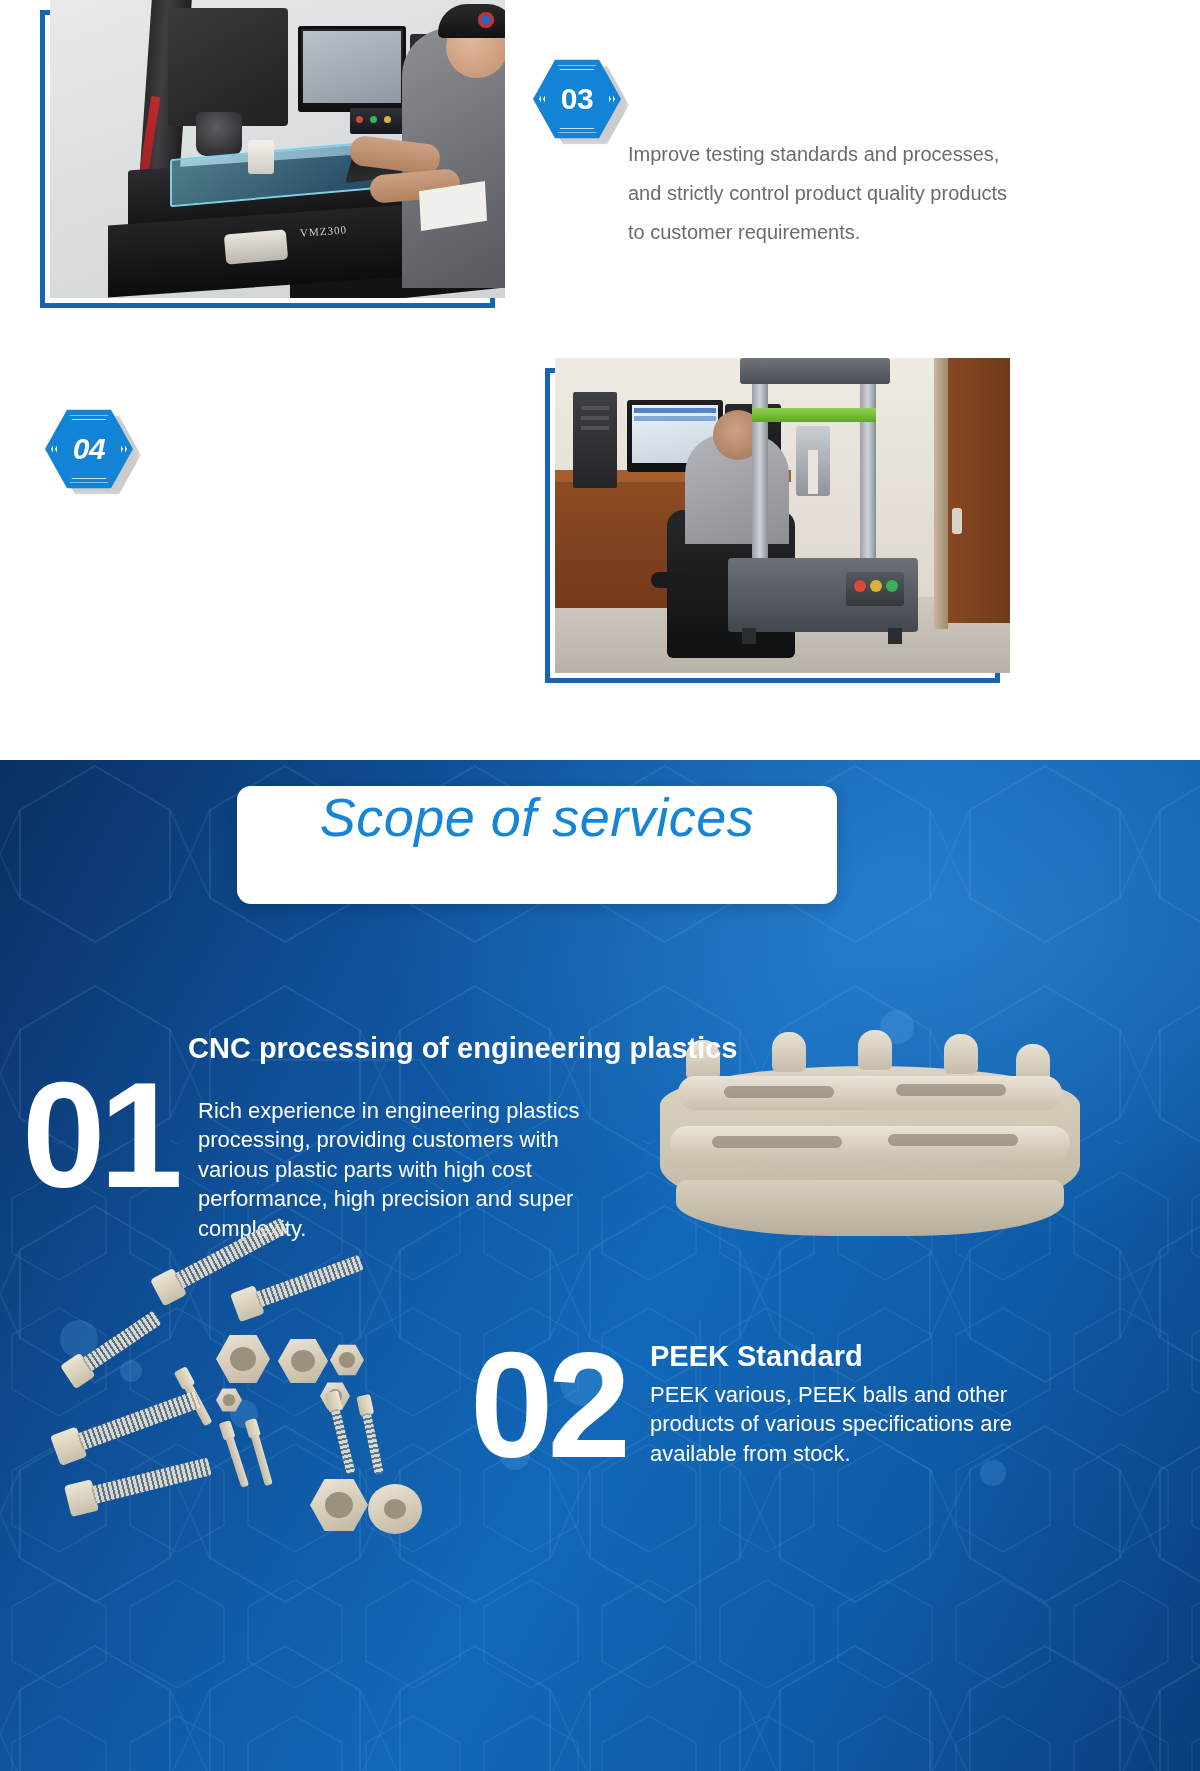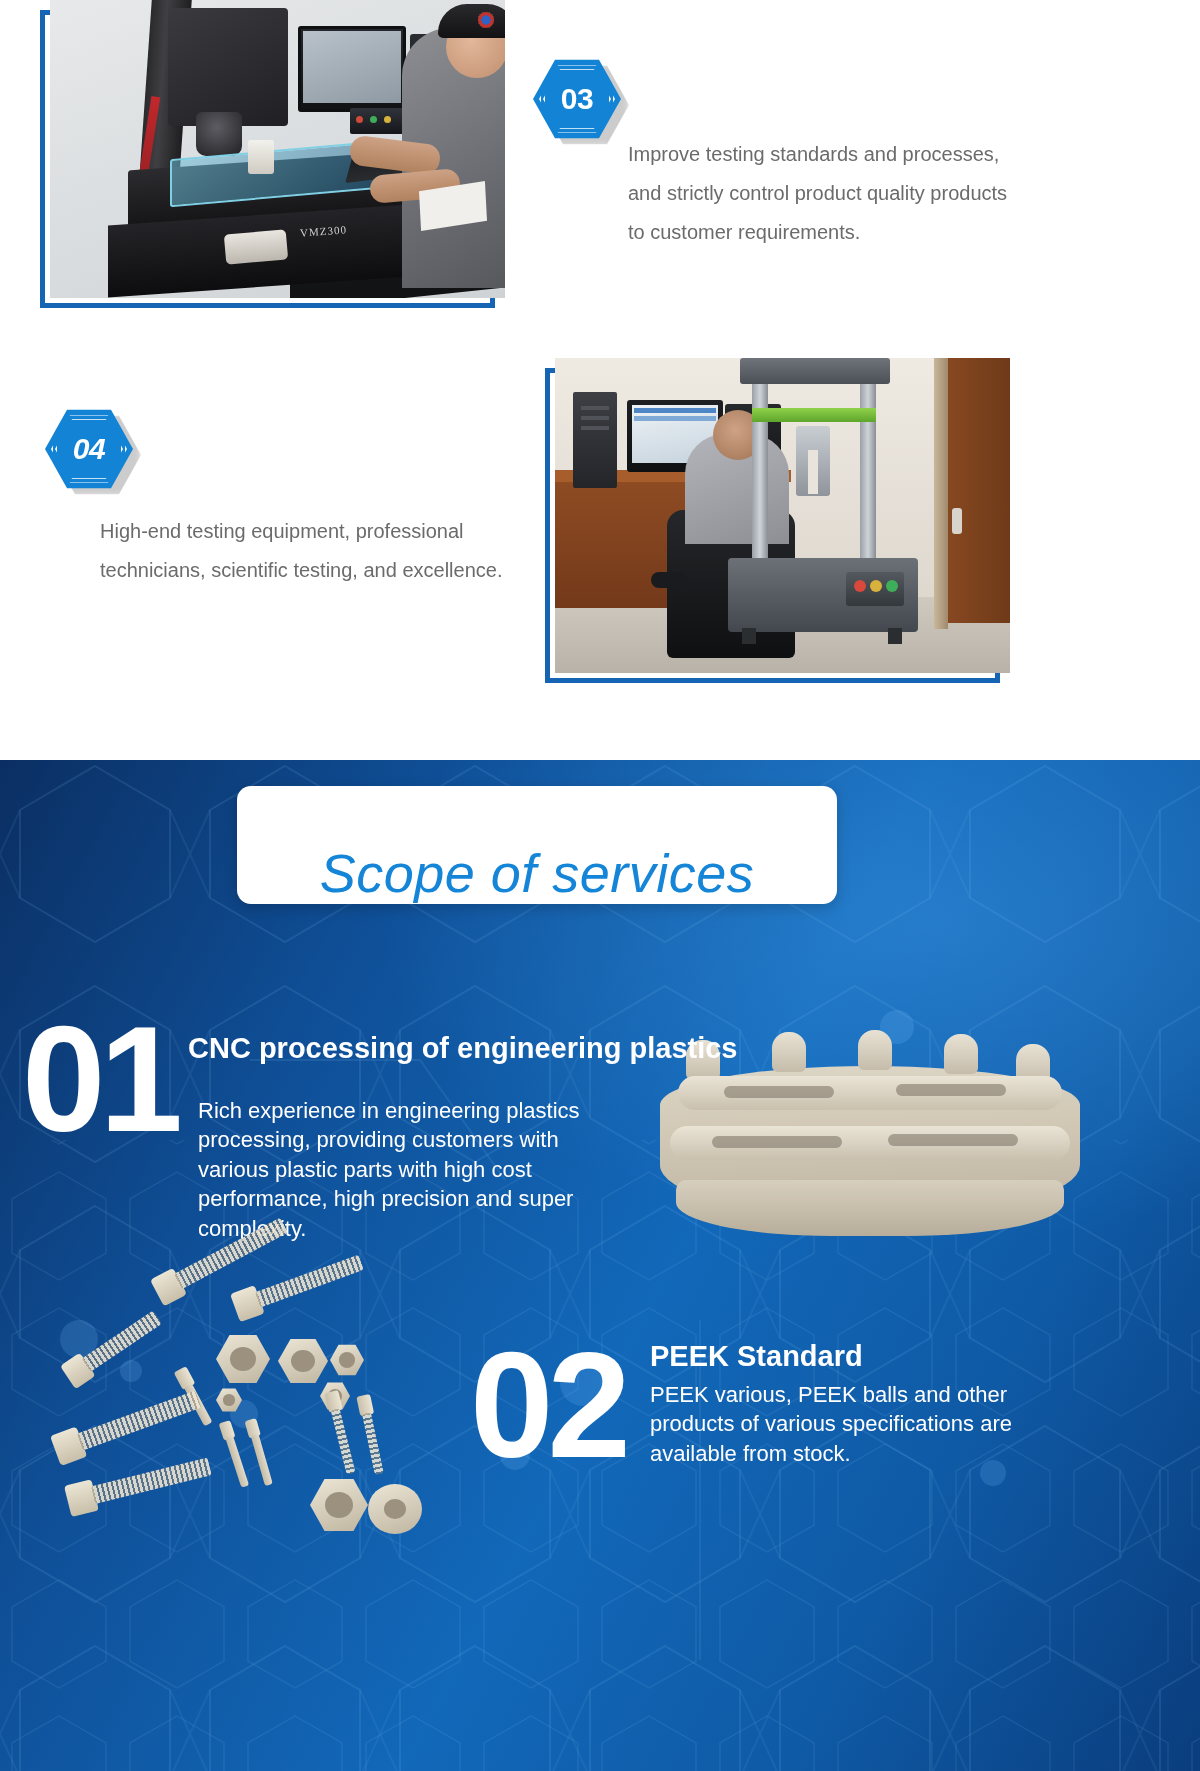--- a/index.html
+++ b/index.html
@@ -181,21 +181,21 @@
       linear-gradient(118deg, #0b2f63 0%, #0f4f97 26%, #1268b9 54%, #0f5aa6 76%, #0a3d7d 100%);
     overflow:hidden;
   }
   .hexpattern { position:absolute; inset:0; opacity:.30; }
   .bubbles { position:absolute; inset:0; }
   .bubbles i { position:absolute; border-radius:50%; background:rgba(120,195,255,.18); }
 
   .title-card {
     position:absolute; left:237px; top:26px; width:600px; height:118px;
     background:#fff; border-radius:14px;
-    display:flex; align-items:flex-end; justify-content:center;
+    display:flex; align-items:flex-start; justify-content:center;
     box-shadow:0 4px 14px rgba(0,0,0,.18);
   }
   .title-card span {
     color:#1585d8; font-size:54px; font-style:italic; font-weight:normal;
     letter-spacing:.5px;
   }
 
   .bignum { position:absolute; color:#fff; font-size:150px; font-weight:bold; line-height:1;
             letter-spacing:-6px; }
   .svc-title { position:absolute; color:#fff; font-size:29px; font-weight:bold; }
@@ -283,21 +283,20 @@
 
   <div class="feat-body" style="left:628px; top:135px; width:390px;">Improve testing standards and processes, and strictly control product quality products to customer requirements.</div>
 
   <div class="badge" style="left:45px; top:408px;font-style:italic;">
     <div class="hex-shadow"></div>
     <div class="hex-outer"></div>
     <div class="hex-inner"></div>
     <div class="num">04</div>
   </div>
 
-  <div class="feat-body" style="left:100px; top:512px; width:430px;">High-end testing equipment, professional technicians, scientific testing, and excellence.</div>
 
   <div class="framed" style="left:545px; top:368px; width:455px; height:315px;">
     <div class="frame"></div>
     <div class="photo">
       <div class="photo-tensile">
         <div class="pt-wall"></div>
           <div class="pt-floor"></div>
         <div class="pt-door"></div>
           <div class="pt-doorframe"></div>
           <div class="pt-handle"></div>
@@ -380,21 +379,21 @@
   <div class="pp-tooth" style="left:356px; top:14px;"></div>
   <div class="pp-row" style="left:18px; top:46px; width:384px;"></div>
   <div class="pp-slot" style="left:64px;  top:56px; width:110px;"></div>
   <div class="pp-slot" style="left:236px; top:54px; width:110px;"></div>
   <div class="pp-row" style="left:10px; top:96px; width:400px;"></div>
   <div class="pp-slot" style="left:52px;  top:106px; width:130px;"></div>
   <div class="pp-slot" style="left:228px; top:104px; width:130px;"></div>
   <div class="pp-base"></div>
 </div>
 
-<div class="bignum" style="left:22px; top:1004px;text-align:right;">01</div>
+<div class="bignum" style="left:22px; top:1060px;text-align:right;">01</div>
 <div class="svc-title" style="left:188px; top:1032px; width:760px;">CNC processing of engineering plastics</div>
 <div class="svc-body" style="left:198px; top:1096px; width:432px;">Rich experience in engineering plastics processing, providing customers with various plastic parts with high cost performance, high precision and super complexity.</div>
 
 <div class="prod-screws">
   <div class="sc" style="left:120px; top:10px; transform:rotate(-28deg);">
     <div class="sc-head" style="left:0; top:0; width:26px; height:30px; border-radius:4px;"></div>
     <div class="sc-thread" style="left:24px; top:6px; width:120px; height:17px;"></div>
   </div>
   <div class="sc" style="left:200px; top:24px; transform:rotate(-20deg);">
     <div class="sc-head" style="left:0; top:0; width:26px; height:30px; border-radius:4px;"></div>

